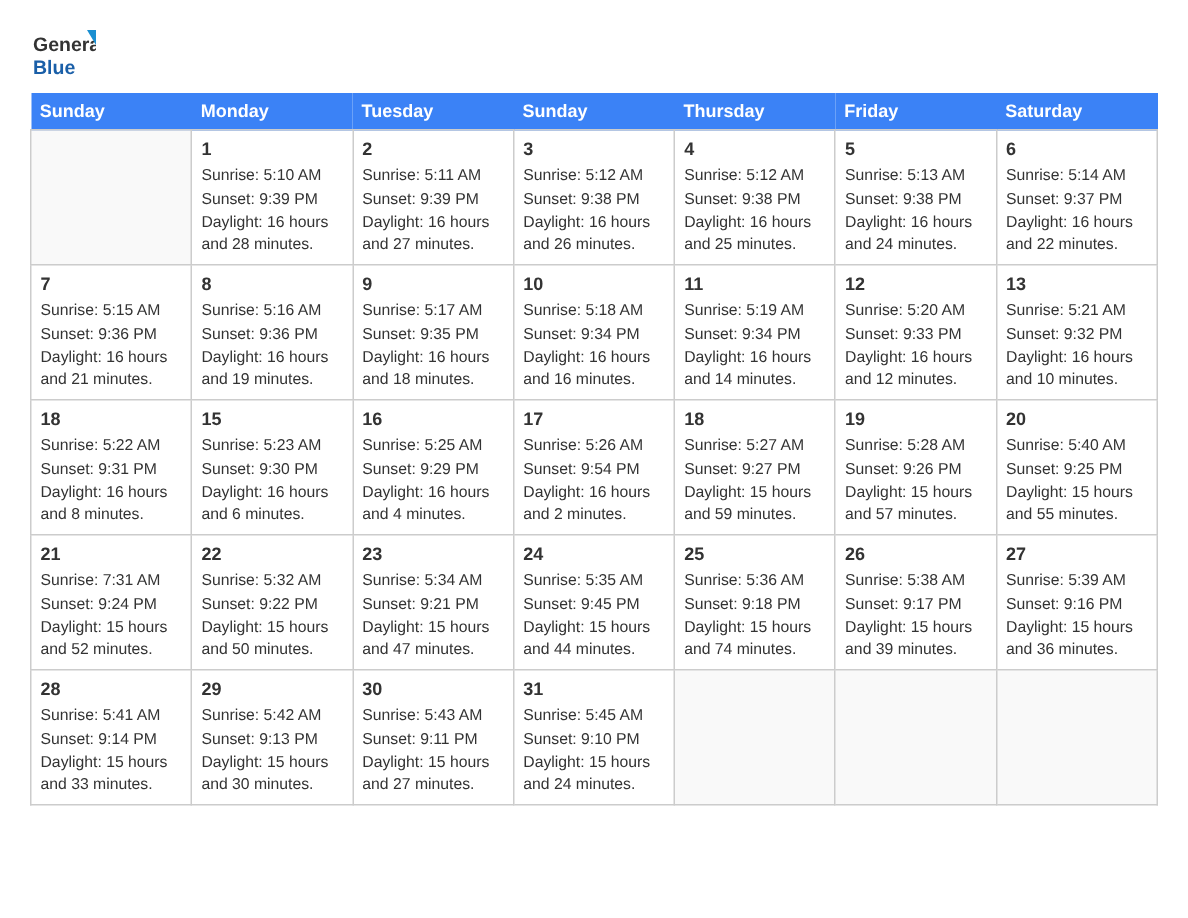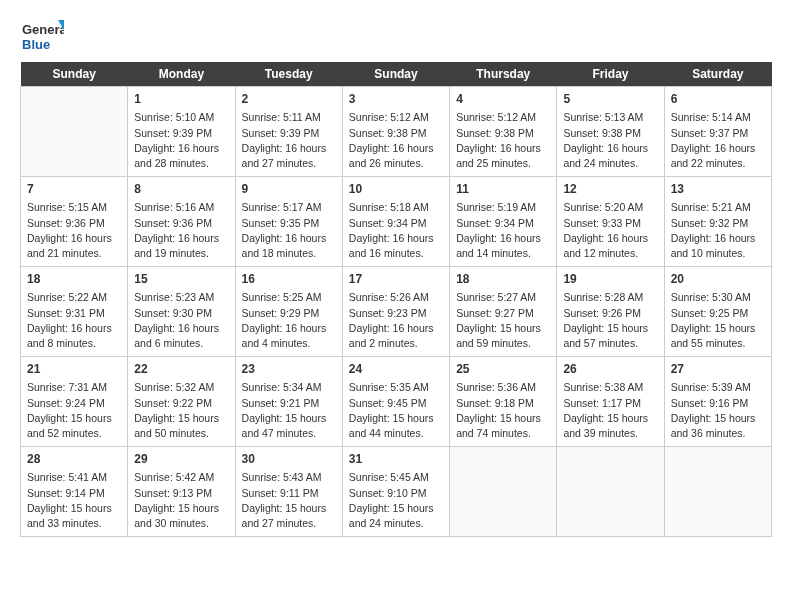--- a/index.html
+++ b/index.html
@@ -34,23 +34,23 @@
       font-size: 14px;
       color: #333;
       margin-top: 2px;
     }
     table {
       width: 100%;
       border-collapse: collapse;
       font-size: 11px;
     }
     thead tr th {
-      background-color: #404040;
+      background-color: #3b82f6;
       color: #fff;
-      text-align: center;
+      text-align: left;
       padding: 5px 6px;
       font-size: 12px;
       font-weight: bold;
     }
     tbody tr td {
       border: 1px solid #ccc;
       vertical-align: top;
       padding: 4px 6px;
       min-height: 80px;
       height: 90px;
@@ -215,41 +215,41 @@
         <td>
           <span class="day-num">16</span>
           <div class="day-info">Sunrise: 5:25 AM</div>
           <div class="day-info">Sunset: 9:29 PM</div>
           <div class="day-info">Daylight: 16 hours</div>
           <div class="day-info">and 4 minutes.</div>
         </td>
         <td>
           <span class="day-num">17</span>
           <div class="day-info">Sunrise: 5:26 AM</div>
-          <div class="day-info">Sunset: 9:23 PM</div>
+          <div class="day-info">Sunset: 9:54 PM</div>
           <div class="day-info">Daylight: 16 hours</div>
           <div class="day-info">and 2 minutes.</div>
         </td>
         <td>
           <span class="day-num">18</span>
           <div class="day-info">Sunrise: 5:27 AM</div>
           <div class="day-info">Sunset: 9:27 PM</div>
           <div class="day-info">Daylight: 15 hours</div>
           <div class="day-info">and 59 minutes.</div>
         </td>
         <td>
           <span class="day-num">19</span>
           <div class="day-info">Sunrise: 5:28 AM</div>
           <div class="day-info">Sunset: 9:26 PM</div>
           <div class="day-info">Daylight: 15 hours</div>
           <div class="day-info">and 57 minutes.</div>
         </td>
         <td>
           <span class="day-num">20</span>
-          <div class="day-info">Sunrise: 5:30 AM</div>
+          <div class="day-info">Sunrise: 5:40 AM</div>
           <div class="day-info">Sunset: 9:25 PM</div>
           <div class="day-info">Daylight: 15 hours</div>
           <div class="day-info">and 55 minutes.</div>
         </td>
       </tr>
       <tr>
         <td>
           <span class="day-num">21</span>
           <div class="day-info">Sunrise: 7:31 AM</div>
           <div class="day-info">Sunset: 9:24 PM</div>
@@ -280,21 +280,21 @@
         <td>
           <span class="day-num">25</span>
           <div class="day-info">Sunrise: 5:36 AM</div>
           <div class="day-info">Sunset: 9:18 PM</div>
           <div class="day-info">Daylight: 15 hours</div>
           <div class="day-info">and 74 minutes.</div>
         </td>
         <td>
           <span class="day-num">26</span>
           <div class="day-info">Sunrise: 5:38 AM</div>
-          <div class="day-info">Sunset: 1:17 PM</div>
+          <div class="day-info">Sunset: 9:17 PM</div>
           <div class="day-info">Daylight: 15 hours</div>
           <div class="day-info">and 39 minutes.</div>
         </td>
         <td>
           <span class="day-num">27</span>
           <div class="day-info">Sunrise: 5:39 AM</div>
           <div class="day-info">Sunset: 9:16 PM</div>
           <div class="day-info">Daylight: 15 hours</div>
           <div class="day-info">and 36 minutes.</div>
         </td>

